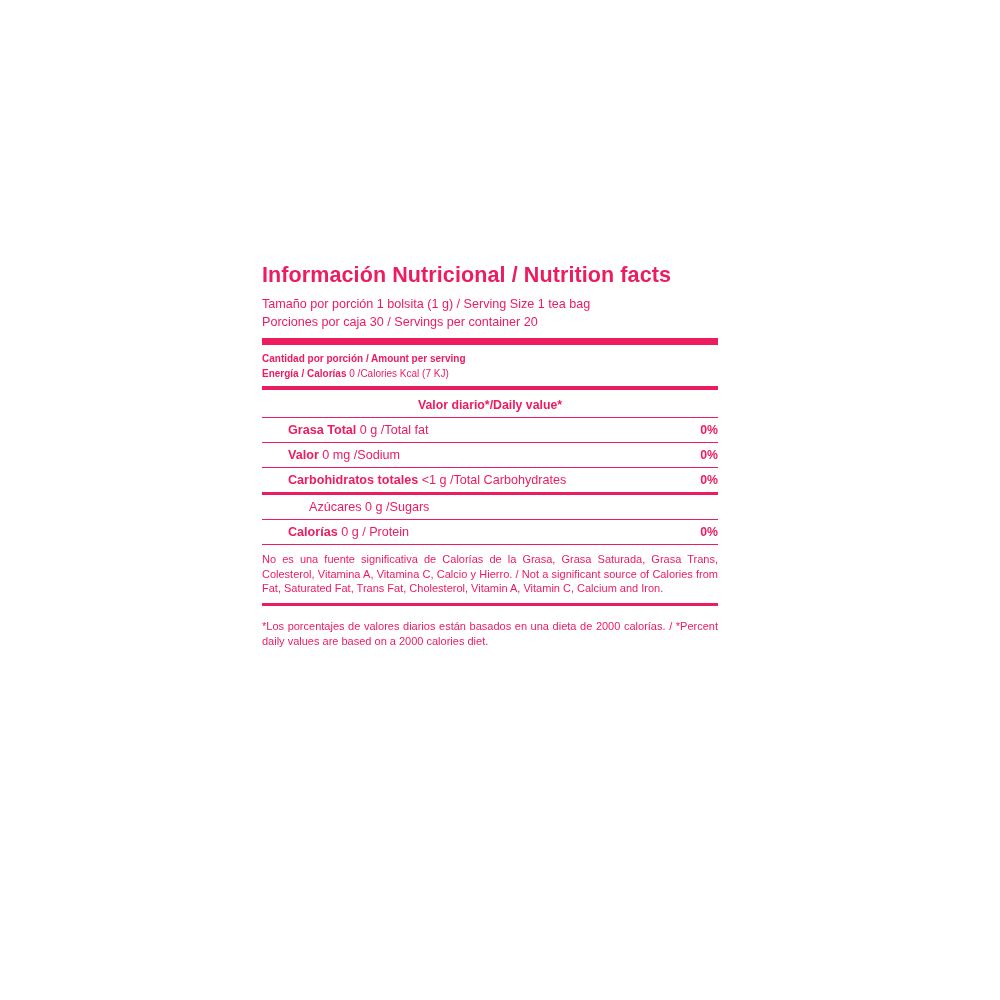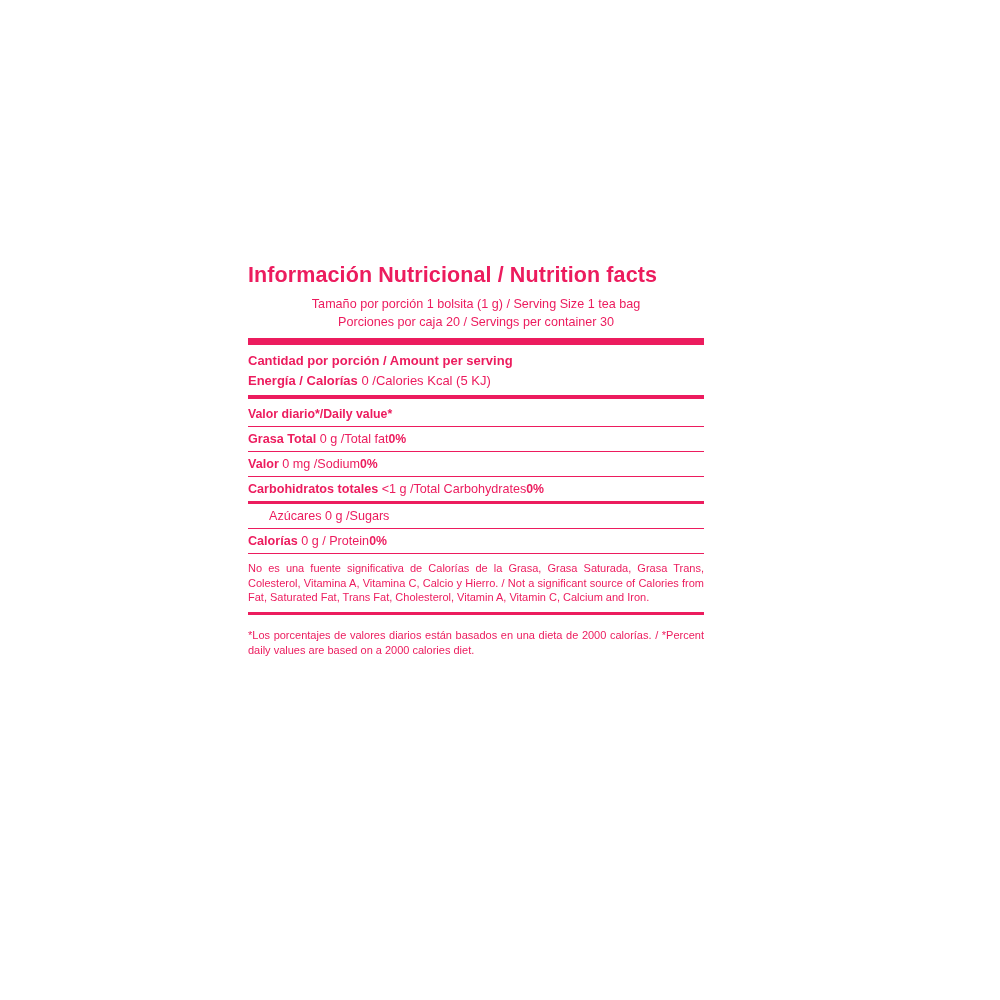--- a/index.html
+++ b/index.html
@@ -11,77 +11,78 @@
     width: 1000px;
     height: 1000px;
     font-family: "Liberation Sans", sans-serif;
     color: #ec1c5e;
     position: relative;
     overflow: hidden;
   }
 
   #panel {
     position: absolute;
-    left: 248px;
+    left: 262px;
     top: 262px;
     width: 456px;
   }
 
   .title {
     font-size: 21.5px;
     font-weight: bold;
     color: #ec1c5e;
     letter-spacing: 0.1px;
     line-height: 1.25;
     margin: 0 0 6px 0;
   }
 
   .subline {
     font-size: 12.6px;
     color: #ec1c5e;
     line-height: 1.45;
     white-space: nowrap;
-    text-align: center;
   }
 
   .rule-thick {
     height: 7px;
     background: #ec1c5e;
     margin: 7px 0 6px 0;
   }
   .rule-med {
     height: 3.5px;
     background: #ec1c5e;
     margin: 5px 0 5px 0;
   }
   .rule-thin {
     height: 1.2px;
     background: #ec1c5e;
   }
 
   .amount-block {
-    font-size: 13px;
+    font-size: 10px;
     line-height: 1.5;
   }
   .amount-block .bold {
     font-weight: bold;
   }
 
   .dv-header {
     font-size: 12.3px;
     font-weight: bold;
-    text-align: left;
+    text-align: center;
     padding: 3px 0 5px 0;
   }
 
   .row {
     display: flex;
+    justify-content: space-between;
     align-items: baseline;
     font-size: 12.6px;
     padding: 5px 0 5px 0;
+    margin-left: 26px;
   }
   .row .label b {
     font-weight: bold;
   }
   .row .pct {
     font-weight: bold;
     font-size: 12.3px;
   }
   .indent {
     padding-left: 21px;
@@ -98,30 +99,30 @@
   }
 </style>
 </head>
 <body>
 
 <div id="panel">
 
   <div class="title">Información Nutricional / Nutrition facts</div>
 
   <div class="subline">Tamaño por porción 1 bolsita (1 g) / Serving Size 1 tea bag</div>
-  <div class="subline">Porciones por caja 20 / Servings per container 30</div>
+  <div class="subline">Porciones por caja 30 / Servings per container 20</div>
 
   <div class="rule-thick"></div>
 
   <div class="amount-block">
     <div class="bold">Cantidad por  porción / Amount per serving</div>
     <div>
       <span class="bold">Energía / Calorías</span>
       <span>0</span>
-      <span>/Calories Kcal (5 KJ)</span>
+      <span>/Calories Kcal (7 KJ)</span>
     </div>
   </div>
 
   <div class="rule-med"></div>
 
   <div class="dv-header">Valor diario*/Daily value*</div>
 
   <div class="rule-thin"></div>
 
   <div class="row">

